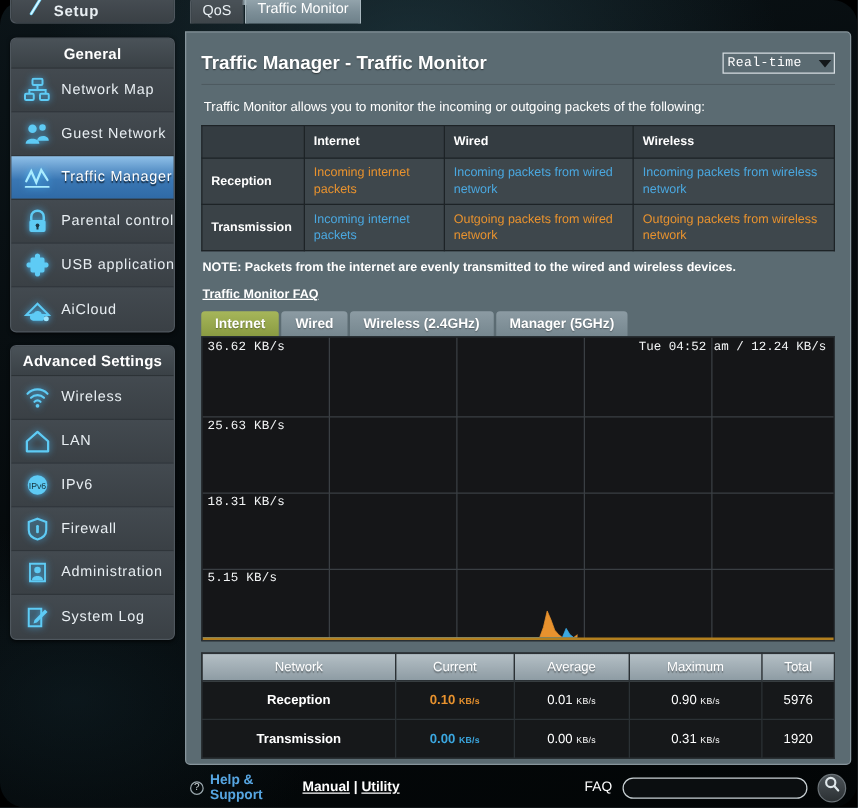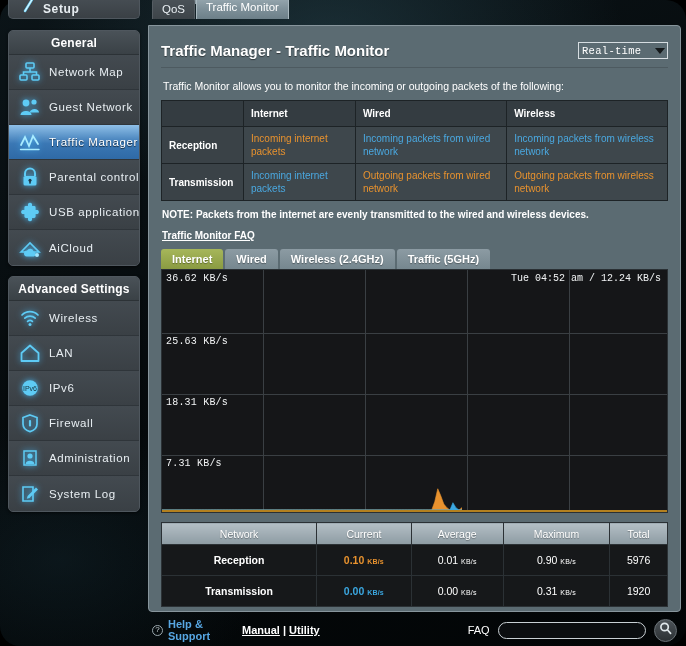--- a/index.html
+++ b/index.html
@@ -552,37 +552,37 @@
     </table>
 
     <div id="note">NOTE: Packets from the internet are evenly transmitted to the wired and wireless devices.</div>
     <div id="faq-link">Traffic Monitor FAQ</div>
 
     
     <div id="chart-tabs">
       <div class="ctab active">Internet</div>
       <div class="ctab">Wired</div>
       <div class="ctab">Wireless (2.4GHz)</div>
-      <div class="ctab">Traffic (5GHz)</div>
+      <div class="ctab">Manager (5GHz)</div>
     </div>
 
     
     <div id="chart">
       <div class="grid-v" style="left:101px;"></div>
       <div class="grid-v" style="left:203px;"></div>
       <div class="grid-v" style="left:305px;"></div>
       <div class="grid-v" style="left:407px;"></div>
       <div class="grid-h" style="top:63px;"></div>
       <div class="grid-h" style="top:124px;"></div>
       <div class="grid-h" style="top:185px;"></div>
 
       <div class="ylab" style="top:3px;">36.62 KB/s</div>
       <div class="ylab" style="top:66px;">25.63 KB/s</div>
       <div class="ylab" style="top:127px;">18.31 KB/s</div>
-      <div class="ylab" style="top:188px;">7.31 KB/s</div>
+      <div class="ylab" style="top:188px;">5.15 KB/s</div>
 
       <div id="chart-stamp">Tue 04:52 am / 12.24 KB/s</div>
 
       <svg id="series-rx" preserveAspectRatio="none" viewBox="0 0 300 60">
           <path d="M0,60 L0.00,60.00 L3.03,60.00 L6.06,60.00 L9.09,60.00 L12.12,60.00 L15.15,60.00 L18.18,60.00 L21.21,60.00 L24.24,60.00 L27.27,60.00 L30.30,60.00 L33.33,60.00 L36.36,60.00 L39.39,60.00 L42.42,60.00 L45.45,60.00 L48.48,60.00 L51.52,60.00 L54.55,60.00 L57.58,60.00 L60.61,60.00 L63.64,60.00 L66.67,60.00 L69.70,60.00 L72.73,60.00 L75.76,60.00 L78.79,60.00 L81.82,60.00 L84.85,60.00 L87.88,60.00 L90.91,60.00 L93.94,60.00 L96.97,60.00 L100.00,60.00 L103.03,60.00 L106.06,60.00 L109.09,60.00 L112.12,60.00 L115.15,60.00 L118.18,60.00 L121.21,60.00 L124.24,60.00 L127.27,60.00 L130.30,60.00 L133.33,60.00 L136.36,60.00 L139.39,60.00 L142.42,60.00 L145.45,60.00 L148.48,60.00 L151.52,60.00 L154.55,60.00 L157.58,60.00 L160.61,60.00 L163.64,60.00 L166.67,60.00 L169.70,60.00 L172.73,60.00 L175.76,60.00 L178.79,60.00 L181.82,60.00 L184.85,60.00 L187.88,60.00 L190.91,60.00 L193.94,60.00 L196.97,60.00 L200.00,60.00 L203.03,60.00 L206.06,60.00 L209.09,60.00 L212.12,60.00 L215.15,60.00 L218.18,60.00 L221.21,60.00 L224.24,60.00 L227.27,60.00 L230.30,60.00 L233.33,60.00 L236.36,60.00 L239.39,60.00 L242.42,60.00 L245.45,60.00 L248.48,60.00 L251.52,60.00 L254.55,60.00 L257.58,60.00 L260.61,60.00 L263.64,60.00 L266.67,60.00 L269.70,60.00 L272.73,51.74 L275.76,38.76 L278.79,45.84 L281.82,54.10 L284.85,57.64 L287.88,60.00 L290.91,60.00 L293.94,60.00 L296.97,60.00 L300.00,57.64 L300,60 Z" fill="#e8922e" stroke="#e8922e" stroke-width="0.6"></path>
         </svg>
       <svg id="series-tx" preserveAspectRatio="none" viewBox="0 0 300 60">
           <path d="M0,60 L0.00,60.00 L3.03,60.00 L6.06,60.00 L9.09,60.00 L12.12,60.00 L15.15,60.00 L18.18,60.00 L21.21,60.00 L24.24,60.00 L27.27,60.00 L30.30,60.00 L33.33,60.00 L36.36,60.00 L39.39,60.00 L42.42,60.00 L45.45,60.00 L48.48,60.00 L51.52,60.00 L54.55,60.00 L57.58,60.00 L60.61,60.00 L63.64,60.00 L66.67,60.00 L69.70,60.00 L72.73,60.00 L75.76,60.00 L78.79,60.00 L81.82,60.00 L84.85,60.00 L87.88,60.00 L90.91,60.00 L93.94,60.00 L96.97,60.00 L100.00,60.00 L103.03,60.00 L106.06,60.00 L109.09,60.00 L112.12,60.00 L115.15,60.00 L118.18,60.00 L121.21,60.00 L124.24,60.00 L127.27,60.00 L130.30,60.00 L133.33,60.00 L136.36,60.00 L139.39,60.00 L142.42,60.00 L145.45,60.00 L148.48,60.00 L151.52,60.00 L154.55,60.00 L157.58,60.00 L160.61,60.00 L163.64,60.00 L166.67,60.00 L169.70,60.00 L172.73,60.00 L175.76,60.00 L178.79,60.00 L181.82,60.00 L184.85,60.00 L187.88,60.00 L190.91,60.00 L193.94,60.00 L196.97,60.00 L200.00,60.00 L203.03,60.00 L206.06,60.00 L209.09,60.00 L212.12,60.00 L215.15,60.00 L218.18,60.00 L221.21,60.00 L224.24,60.00 L227.27,60.00 L230.30,60.00 L233.33,60.00 L236.36,60.00 L239.39,60.00 L242.42,60.00 L245.45,60.00 L248.48,60.00 L251.52,60.00 L254.55,60.00 L257.58,60.00 L260.61,60.00 L263.64,60.00 L266.67,60.00 L269.70,60.00 L272.73,60.00 L275.76,60.00 L278.79,60.00 L281.82,60.00 L284.85,60.00 L287.88,60.00 L290.91,52.69 L293.94,57.64 L296.97,60.00 L300.00,60.00 L300,60 Z" fill="#3ba7e0" stroke="#3ba7e0" stroke-width="0.6"></path>
         </svg>
       <div id="baseline"></div>

